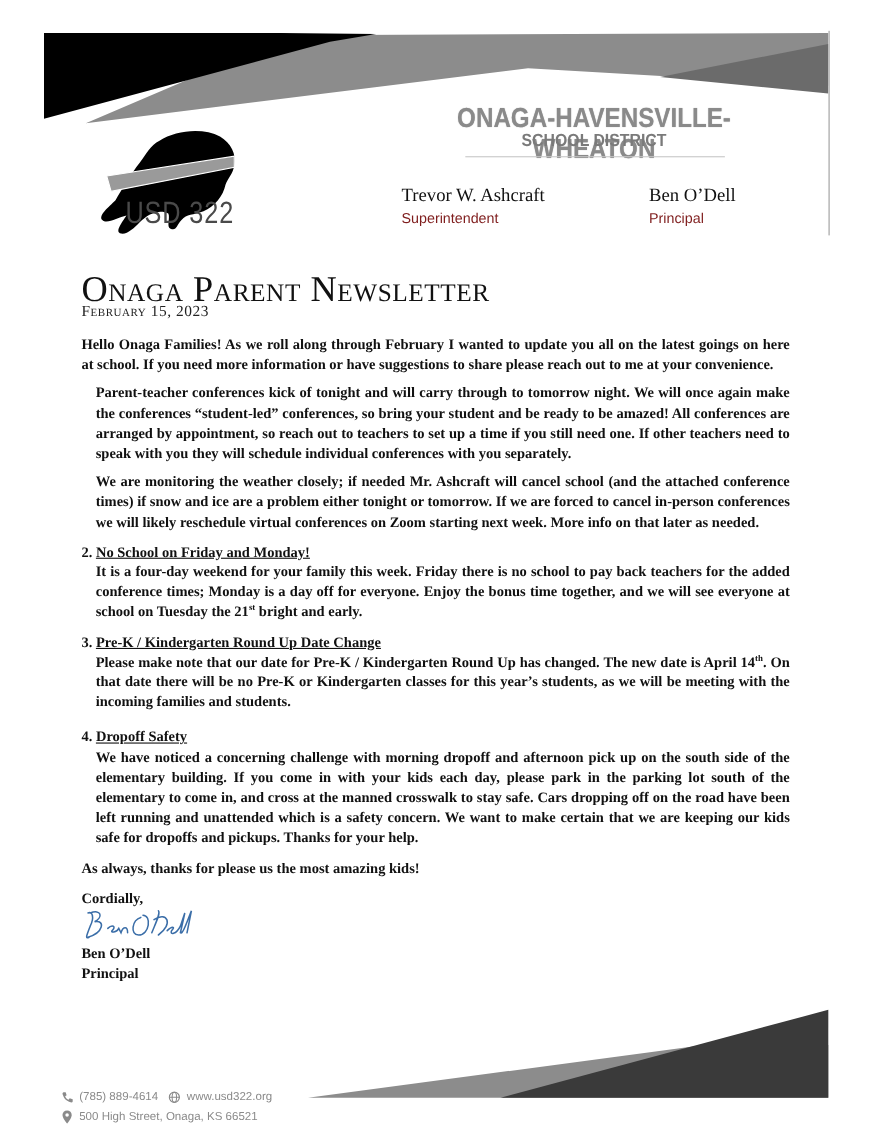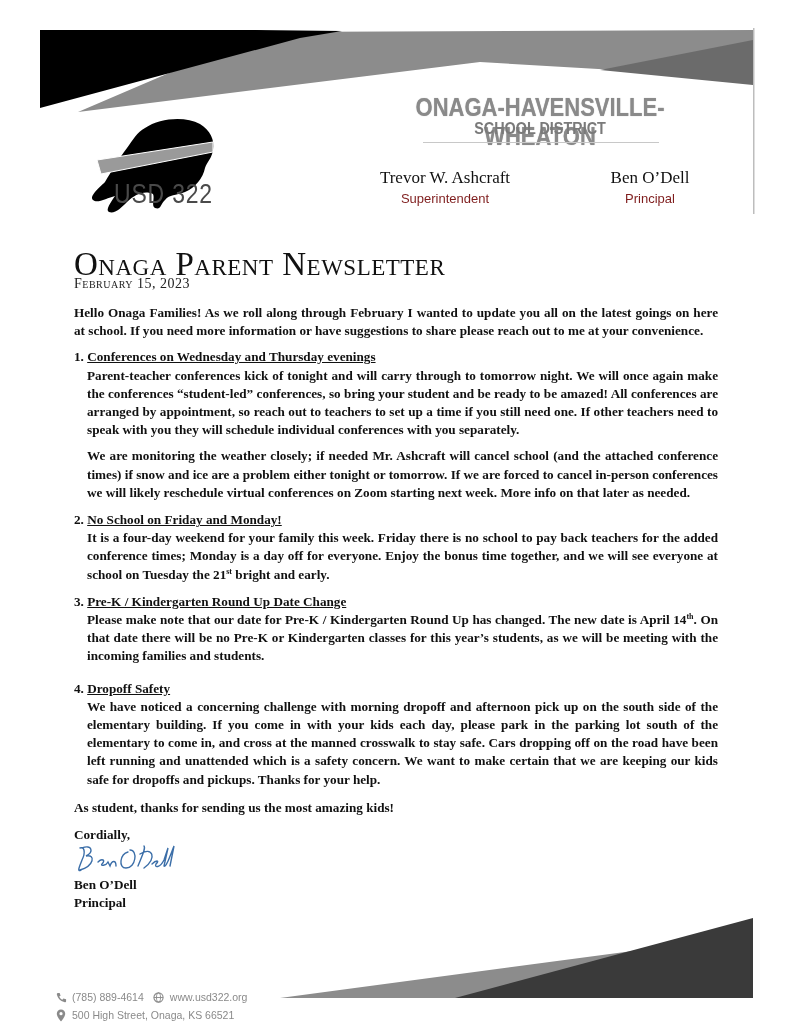--- a/index.html
+++ b/index.html
@@ -14,21 +14,21 @@
     color: #8a8a8a; letter-spacing: 0px; transform: scaleX(0.88); transform-origin: center;
     text-shadow: 0 0 1px #aaa;
   }
   .district-sub {
     position: absolute; left: 340px; top: 120px; width: 400px; text-align: center;
     font-family: "Liberation Sans", sans-serif; font-weight: 700; font-size: 16px;
     color: #7a7a7a; transform: scaleX(0.9); transform-origin: center;
   }
   .district-rule { position: absolute; left: 423px; top: 142px; width: 236px; height: 1px; background: #c8c8c8; }
 
-  .staff { position: absolute; top: 168px; text-align: center; }
+  .staff { position: absolute; top: 168px; }
   .staff .name { font-family: "Liberation Serif", serif; font-size: 17px; color: #111; }
   .staff .role { font-family: "Liberation Sans", sans-serif; font-size: 13px; color: #7f1d1d; margin-top: 3px; }
   .staff.s1 { left: 365px; width: 160px; }
   .staff.s2 { left: 590px; width: 120px; }
 
   .logo-text {
     position: absolute; left: 114px; top: 178px;
     font-family: "Liberation Sans", sans-serif; font-size: 28px; color: #4a4a4a;
     transform: scaleX(0.82); transform-origin: left; letter-spacing: 1px;
   }
@@ -106,24 +106,20 @@
   </div>
 </div>
 
 <div class="doc-title">Onaga Parent Newsletter</div>
 <div class="doc-date">February 15, 2023</div>
 
 <div class="content">
   <p class="intro">Hello Onaga Families! As we roll along through February I wanted to update you all on the latest goings on here at school. If you need more information or have suggestions to share please reach out to me at your convenience.</p>
 
   <div class="section">
-    <p class="section-head">
-      <span>1.</span>
-      <span class="u">Conferences on Wednesday and Thursday evenings</span>
-    </p>
     <div class="section-body">
       <p>Parent-teacher conferences kick of tonight and will carry through to tomorrow night. We will once again make the conferences “student-led” conferences, so bring your student and be ready to be amazed! All conferences are arranged by appointment, so reach out to teachers to set up a time if you still need one. If other teachers need to speak with you they will schedule individual conferences with you separately.</p>
       <p>We are monitoring the weather closely; if needed Mr. Ashcraft will cancel school (and the attached conference times) if snow and ice are a problem either tonight or tomorrow. If we are forced to cancel in-person conferences we will likely reschedule virtual conferences on Zoom starting next week. More info on that later as needed.</p>
     </div>
   </div>
 
   <div class="section">
     <p class="section-head">
       <span>2.</span>
       <span class="u">No School on Friday and Monday!</span>
@@ -146,21 +142,21 @@
   <div class="section" style="margin-top:14px;">
     <p class="section-head">
       <span>4.</span>
       <span class="u">Dropoff Safety</span>
     </p>
     <div class="section-body">
       <p>We have noticed a concerning challenge with morning dropoff and afternoon pick up on the south side of the elementary building. If you come in with your kids each day, please park in the parking lot south of the elementary to come in, and cross at the manned crosswalk to stay safe. Cars dropping off on the road have been left running and unattended which is a safety concern. We want to make certain that we are keeping our kids safe for dropoffs and pickups. Thanks for your help.</p>
     </div>
   </div>
 
-  <p class="closing">As student, thanks for sending us the most amazing kids!</p>
+  <p class="closing">As always, thanks for please us the most amazing kids!</p>
   <p class="cordially">Cordially,</p>
   <div class="signature">
     <svg width="110" height="34">
       <path d="M8,6 C12,4 14,10 10,18 C7,26 5,30 9,28 M10,6 C20,2 22,10 14,14 C24,12 22,24 8,28 M26,20 C30,16 34,18 30,22 C28,24 34,24 36,20 L38,24 C40,18 44,18 44,24 M56,10 C48,12 46,26 54,26 C64,26 66,8 58,8 M66,24 C70,14 74,6 72,4 M68,12 C80,4 86,16 72,26 M80,22 C84,18 88,18 84,22 C82,26 88,26 92,18 L96,6 L92,24 C94,26 98,14 102,4 L98,24" fill="none" stroke="#3b6ea8" stroke-width="1.4" stroke-linecap="round"></path>
   </svg>
   </div>
   <p>Ben O’Dell</p>
   <p>Principal</p>
 </div>
 

